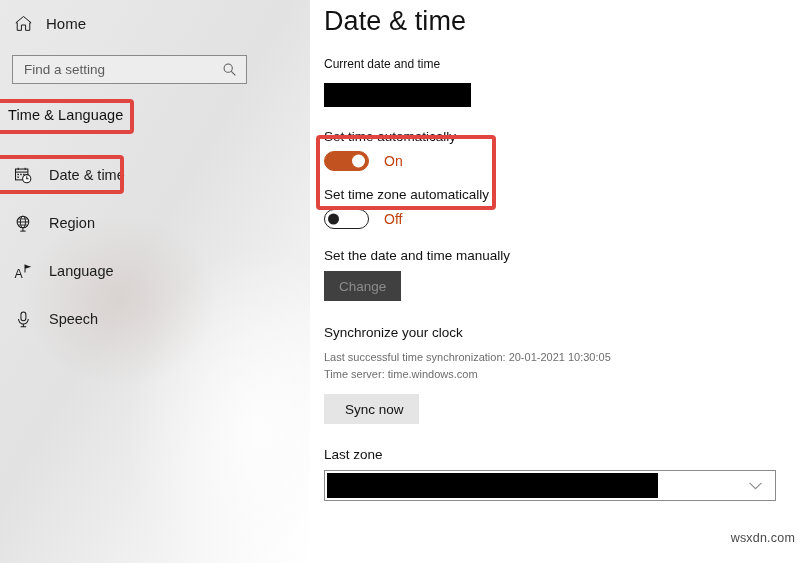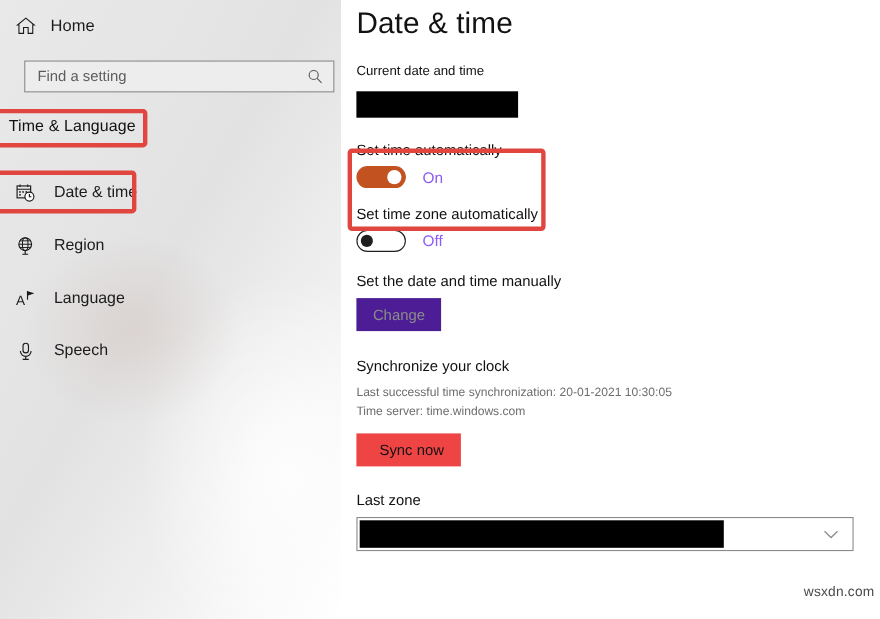--- a/index.html
+++ b/index.html
@@ -58,23 +58,23 @@
     justify-content: center;
     margin-right: 12px;
   }
   .home-label {
     font-size: 15px;
     color: #1b1b1b;
   }
 
   .search-box {
     position: absolute;
-    left: 22px;
+    left: 12px;
     top: 55px;
-    width: 282px;
+    width: 235px;
     height: 29px;
     box-sizing: border-box;
     background: #ededed;
     border: 1px solid #8a8a8a;
     display: flex;
     align-items: center;
   }
   .search-input {
     flex: 1 1 auto;
     border: 0;
@@ -226,42 +226,42 @@
     left: 3px;
     top: 50%;
     transform: translateY(-50%);
     width: 11px;
     height: 11px;
     border-radius: 50%;
     background: #1f1f1f;
   }
   .toggle-state {
     font-size: 14px;
-    color: #8b5cf6;
+    color: #c2410c;
     margin-left: 15px;
   }
 
   
   .btn {
     font-family: "Liberation Sans", sans-serif;
     font-size: 13.5px;
     border: 1px solid transparent;
     padding: 0 14px;
     height: 30px;
     line-height: 30px;
     display: inline-block;
     box-sizing: border-box;
     cursor: default;
   }
   .btn-disabled {
-    background: #4c1d95;
+    background: #404040;
     color: #8c8c8c;
   }
   .btn-default {
-    background: #ef4444;
+    background: #e5e5e5;
     color: #121212;
     padding-left: 20px;
   }
 
   
   .combo {
     position: relative;
     width: 452px;
     height: 31px;
     box-sizing: border-box;

